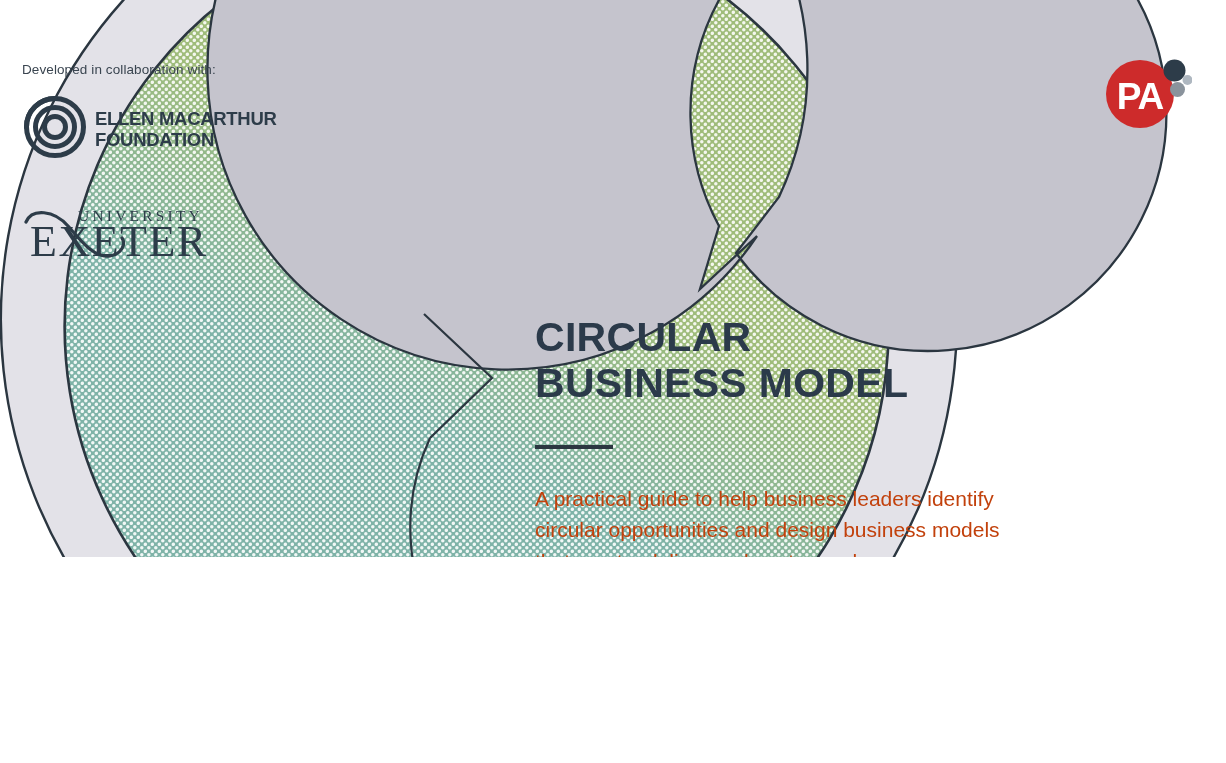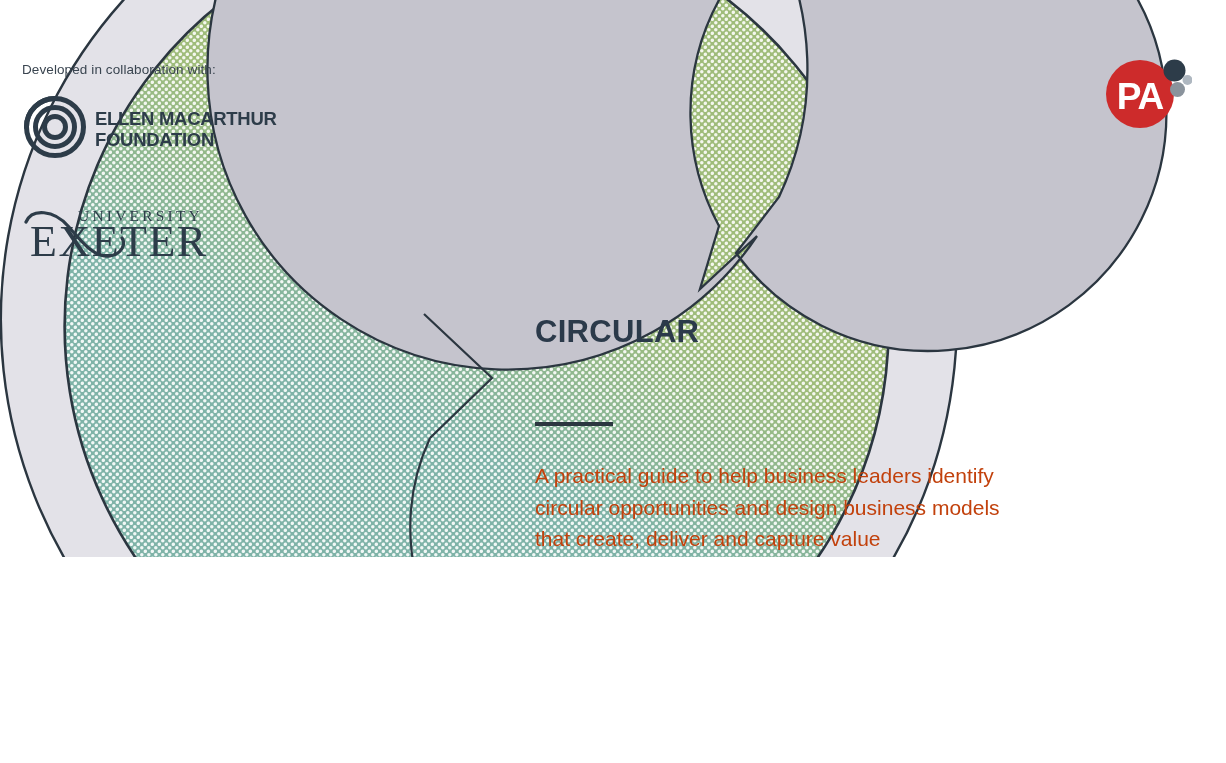--- a/index.html
+++ b/index.html
@@ -65,21 +65,21 @@
   
   #title-block {
     position: absolute;
     left: 535px;
     top: 315px;
     width: 470px;
     z-index: 30;
   }
   #main-title {
     margin: 0;
-    font-size: 31px;
+    font-size: 41px;
     line-height: 1.12;
     font-weight: 700;
     letter-spacing: 0.3px;
     color: #2b3a4a;
     text-transform: uppercase;
     font-family: "Liberation Sans", sans-serif;
   }
   #title-rule {
     width: 78px;
     height: 4px;
@@ -221,21 +221,21 @@
     <circle cx="38" cy="42" r="34" fill="#cd2b2b"></circle>
     <text x="38" y="57" fill="#ffffff" text-anchor="middle" font-family="'Liberation Sans', sans-serif" font-weight="700" font-size="37" letter-spacing="-1">PA</text>
     <circle cx="72.5" cy="18.5" r="11" fill="#2d3c49"></circle>
     <circle cx="75.5" cy="37.5" r="7.5" fill="#8a939c"></circle>
     <circle cx="85.5" cy="28.0" r="5.0" fill="#aeb7c0"></circle>
   </svg>
 
   <div id="title-block">
     <h1 id="main-title">
       <span>CIRCULAR</span><br>
-      <br>
+      <span>BUSINESS MODEL</span><br>
     </h1>
 
     <div id="title-rule"></div>
 
     <p id="subtitle">A practical guide to help business leaders identify circular opportunities and design business models that create, deliver and capture value</p>
   </div>
 
 </div>
 
 </body></html>

